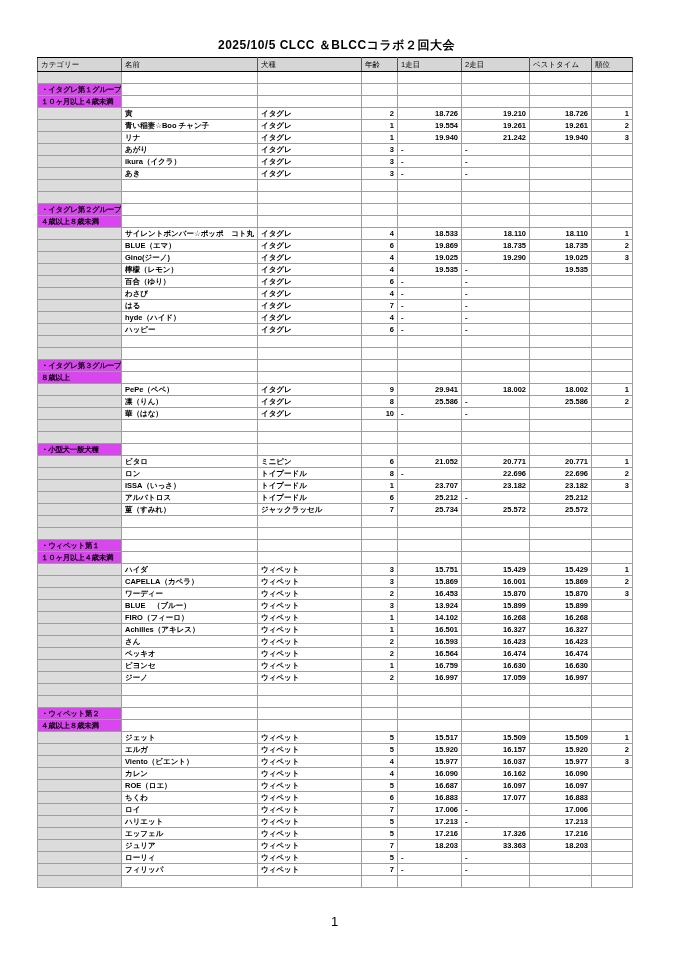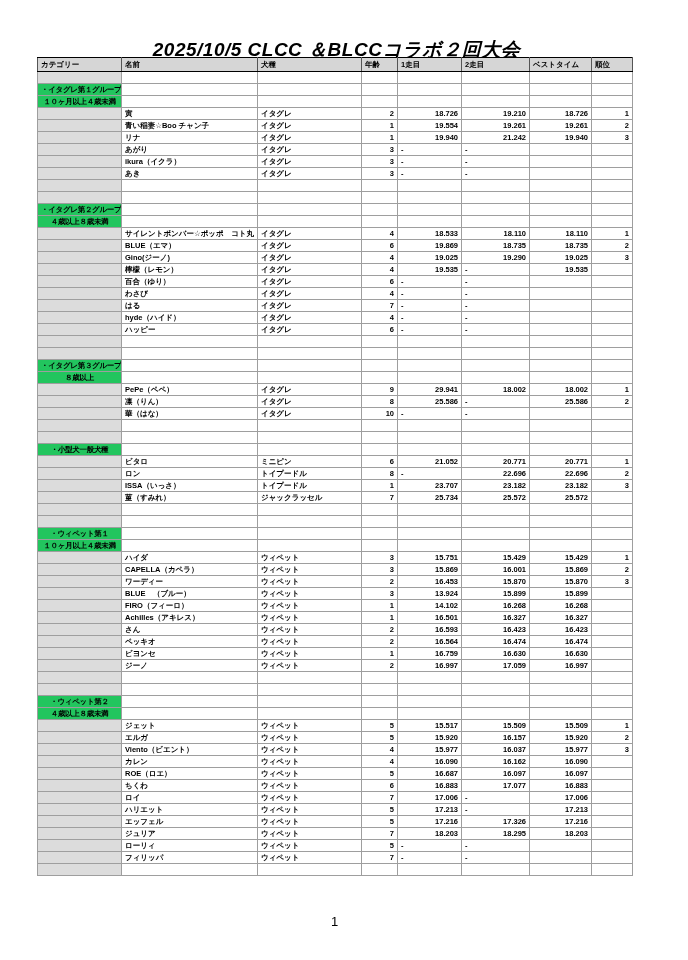--- a/index.html
+++ b/index.html
@@ -3,41 +3,40 @@
 <meta charset="utf-8">
 <style>
   html,body { margin:0; padding:0; }
   body {
     width:688px; height:960px; background:#ffffff; position:relative;
     font-family:"Liberation Sans","DejaVu Sans",sans-serif; color:#000;
     -webkit-font-smoothing:antialiased;
   }
   .title {
     position:absolute; top:35px; left:37px; width:595px; margin:2px;
-    text-align:center; font-size:19px; font-weight:bold; letter-spacing:0.5px;
+    text-align:center; font-size:12px; font-weight:bold; letter-spacing:0.5px;
     white-space:nowrap;
-    font-style:italic;
   }
   table.results {
     position:absolute; top:57px; left:37px; width:595px;
     border-collapse:collapse; table-layout:fixed;
   }
   table.results th {
     background:#d6d6d6; border:1px solid #555;
     border-top:1.5px solid #000; border-bottom:1.5px solid #000;
-    font-size:7.5px; font-weight:bold; text-align:left;
+    font-size:7.5px; font-weight:normal; text-align:left;
     height:13px; padding:0 3px; white-space:nowrap; overflow:hidden;
   }
   table.results td {
     border:1px solid #9e9e9e; font-size:7.5px; font-weight:bold;
     height:12px; padding:0 3px; white-space:nowrap; overflow:hidden;
     box-sizing:border-box;
   }
   td.cat { background:#dcdcdc; padding:0 2px; }
-  tr.label-row td.cat { background:#22c55e; letter-spacing:-0.3px;text-align:center; }
+  tr.label-row td.cat { background:#d946ef; letter-spacing:-0.3px; }
   td.al { text-align:left; }
   td.ar { text-align:right; padding-right:4px; }
   .pageno {
     position:absolute; top:914px; left:37px; width:595px;
     text-align:center; font-size:13px; font-weight:normal;
   }
 </style>
 </head>
 <body>
 
@@ -412,20 +411,30 @@
         <td class="al">ISSA（いっさ）</td>
         <td class="al">トイプードル</td>
         <td class="ar">1</td>
         <td class="ar">23.707</td>
         <td class="ar">23.182</td>
         <td class="ar">23.182</td>
         <td class="ar">3</td>
       </tr>
       <tr>
         <td class="cat al"></td>
+        <td class="al">アルバトロス</td>
+        <td class="al">トイプードル</td>
+        <td class="ar">6</td>
+        <td class="ar">25.212</td>
+        <td class="al">-</td>
+        <td class="ar">25.212</td>
+        <td class="ar"></td>
+      </tr>
+      <tr>
+        <td class="cat al"></td>
         <td class="al">菫（すみれ）</td>
         <td class="al">ジャックラッセル</td>
         <td class="ar">7</td>
         <td class="ar">25.734</td>
         <td class="ar">25.572</td>
         <td class="ar">25.572</td>
         <td class="ar"></td>
       </tr>
       <tr>
         <td class="cat al"></td>
@@ -696,21 +705,21 @@
         <td class="ar">17.326</td>
         <td class="ar">17.216</td>
         <td class="ar"></td>
       </tr>
       <tr>
         <td class="cat al"></td>
         <td class="al">ジュリア</td>
         <td class="al">ウィペット</td>
         <td class="ar">7</td>
         <td class="ar">18.203</td>
-        <td class="ar">18.295</td>
+        <td class="ar">33.363</td>
         <td class="ar">18.203</td>
         <td class="ar"></td>
       </tr>
       <tr>
         <td class="cat al"></td>
         <td class="al">ローリィ</td>
         <td class="al">ウィペット</td>
         <td class="ar">5</td>
         <td class="al">-</td>
         <td class="al">-</td>

